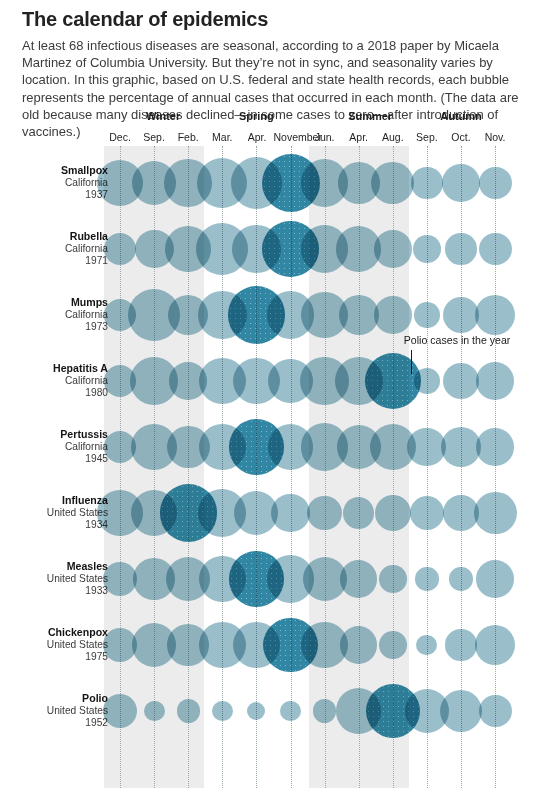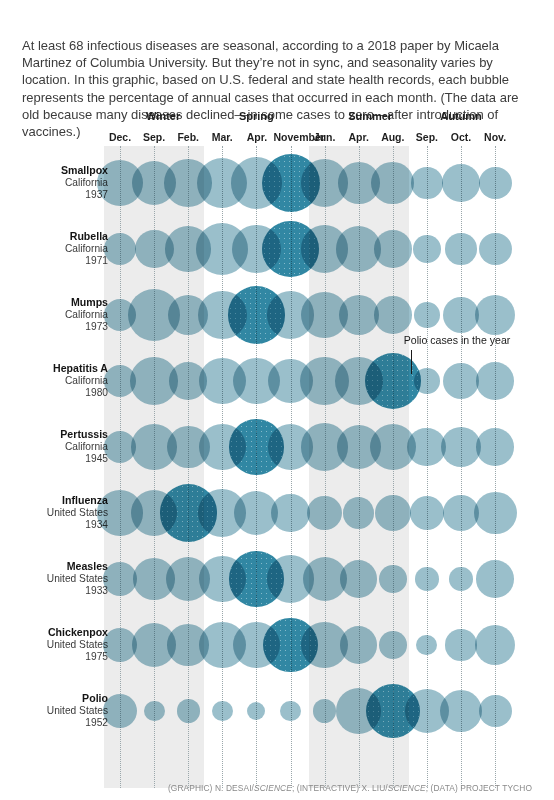--- a/index.html
+++ b/index.html
@@ -26,21 +26,21 @@
   .season-band{
     position:absolute;background:#ececec;
   }
   .season-label{
     position:absolute;top:110px;
     font-size:11px;font-weight:bold;color:#1f1f1f;
     text-align:center;
   }
   .month-label{
     position:absolute;top:131px;
-    font-size:10.5px;font-weight:bold;color:#1f1f1f;
+    font-size:10.5px;font-weight:normal;color:#1f1f1f;
     text-align:center;width:34px;
   }
   .gridline{
     position:absolute;width:0;
     border-left:1.4px dotted #9aa7ab;
   }
 
   
   .row-label{position:absolute;text-align:right;width:120px;}
   .row-disease{font-size:10.6px;font-weight:bold;color:#141414;line-height:12.5px;}
@@ -72,20 +72,21 @@
     position:absolute;right:22px;bottom:7px;
     font-size:8.4px;color:#8a8a8a;letter-spacing:.1px;white-space:nowrap;
   }
   .credit i{font-style:italic;}
 </style>
 </head>
 <body>
 
 <div id="root">
 
+  <div class="title">The calendar of epidemics</div>
   <div class="deck">At least 68 infectious diseases are seasonal, according to a 2018 paper by Micaela Martinez of Columbia University. But they’re not in sync, and seasonality varies by location. In this graphic, based on U.S. federal and state health records, each bubble represents the percentage of annual cases that occurred in each month. (The data are old because many diseases declined—in some cases to zero—after introduction of vaccines.)</div>
 
   <div class="plot" id="plot">
       <div class="season-band" style="left: 103.95px; top: 146px; width: 100.3px; height: 642px;"></div>
       <div class="season-label" style="left: 113px; width: 100.3px;">Winter</div>
       <div class="season-label" style="left: 206.25px; width: 100.3px;">Spring</div>
       <div class="season-band" style="left: 308.55px; top: 146px; width: 100.3px; height: 642px;"></div>
       <div class="season-label" style="left: 320px; width: 100.3px;">Summer</div>
       <div class="season-label" style="left: 410.85px; width: 100.3px;">Autumn</div>
       <div class="gridline" style="left: 120px; top: 146px; height: 642px;"></div>
@@ -262,17 +263,14 @@
       <div class="bubble bub-peak" title="Hepatitis A — Aug.: 14.5%" style="left: 364.751px; top: 352.951px; width: 56.0978px; height: 56.0978px;"></div>
       <div class="bubble bub-peak" title="Pertussis — Apr.: 14%" style="left: 228.839px; top: 419.439px; width: 55.1222px; height: 55.1222px;"></div>
       <div class="bubble bub-peak" title="Influenza — Feb.: 15%" style="left: 159.672px; top: 484.472px; width: 57.0568px; height: 57.0568px;"></div>
       <div class="bubble bub-peak" title="Measles — Apr.: 14%" style="left: 228.839px; top: 551.439px; width: 55.1222px; height: 55.1222px;"></div>
       <div class="bubble bub-peak" title="Chickenpox — May: 13.5%" style="left: 263.436px; top: 617.936px; width: 54.1289px; height: 54.1289px;"></div>
       <div class="bubble bub-peak" title="Polio — Aug.: 13.5%" style="left: 365.736px; top: 683.936px; width: 54.1289px; height: 54.1289px;"></div>
       <div class="anno-text" style="left: 403.8px; top: 334px;">Polio cases in the year</div>
       <div class="anno-rule" style="left: 410.8px; top: 350px; height: 24px;"></div>
     </div>
 
-  <div class="credit">
-    <span>(GRAPHIC) N. DESAI/</span><i>SCIENCE</i><span>; (INTERACTIVE) X. LIU/</span><i>SCIENCE</i><span>; (DATA) PROJECT TYCHO</span>
-  </div>
 
 </div>
 
 </body></html>

